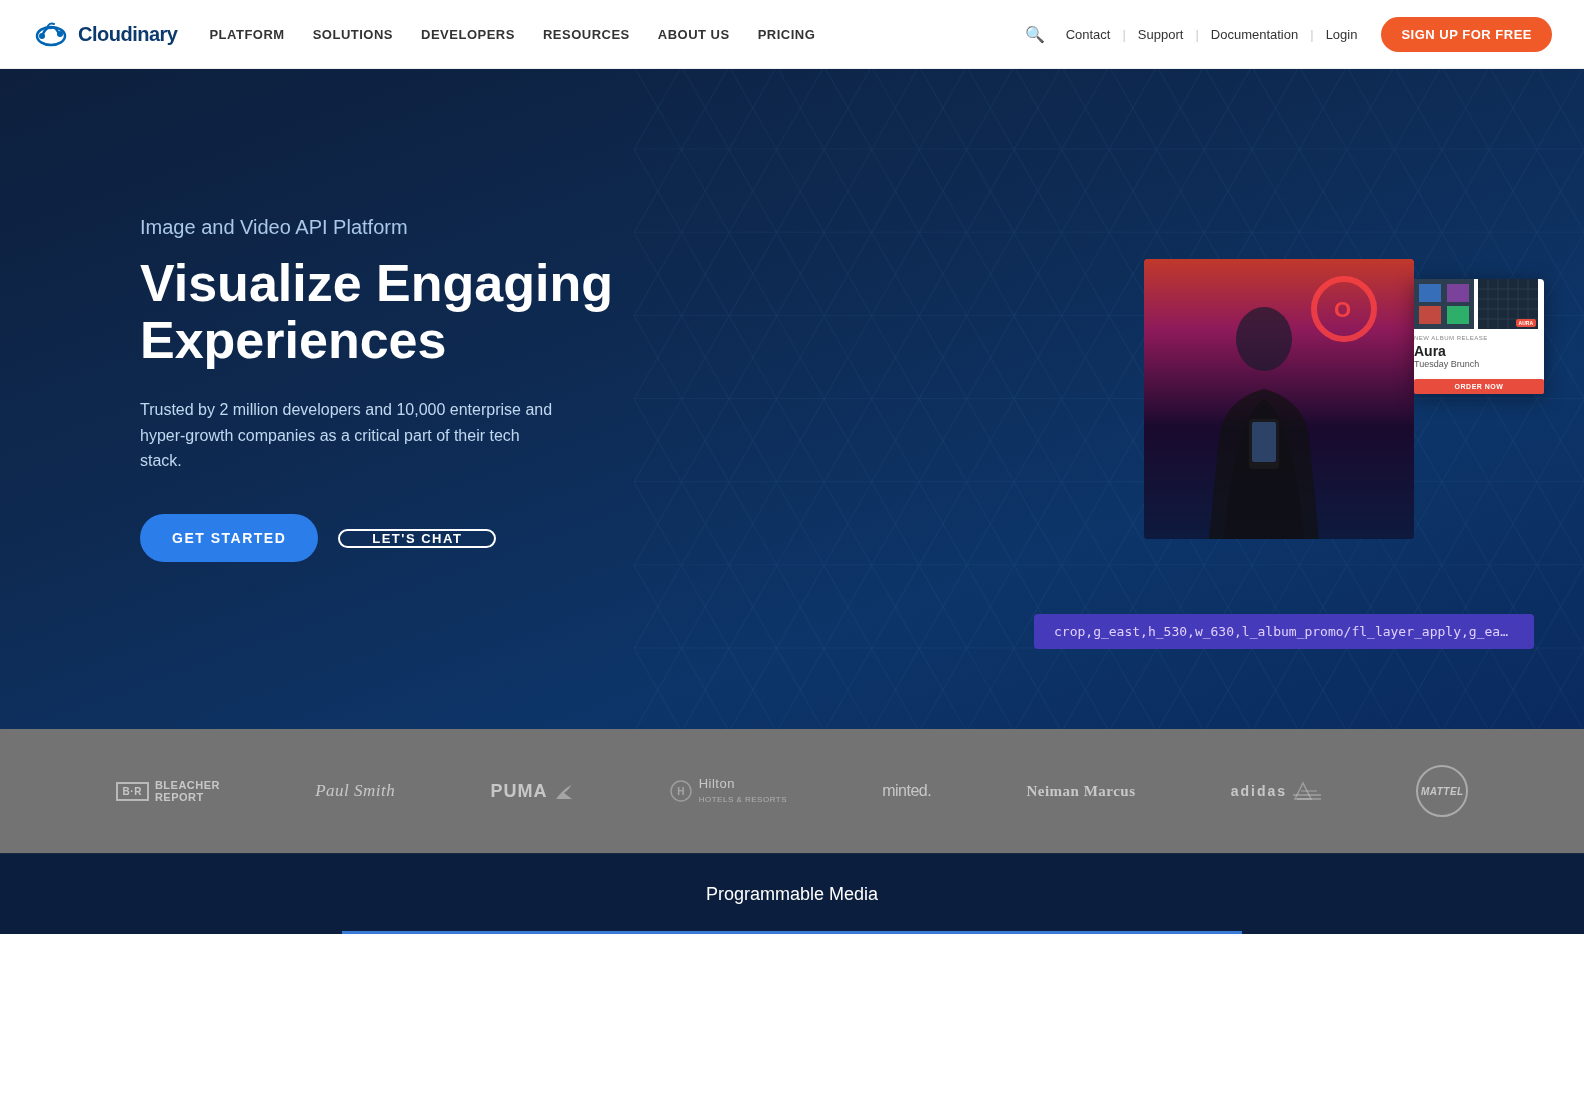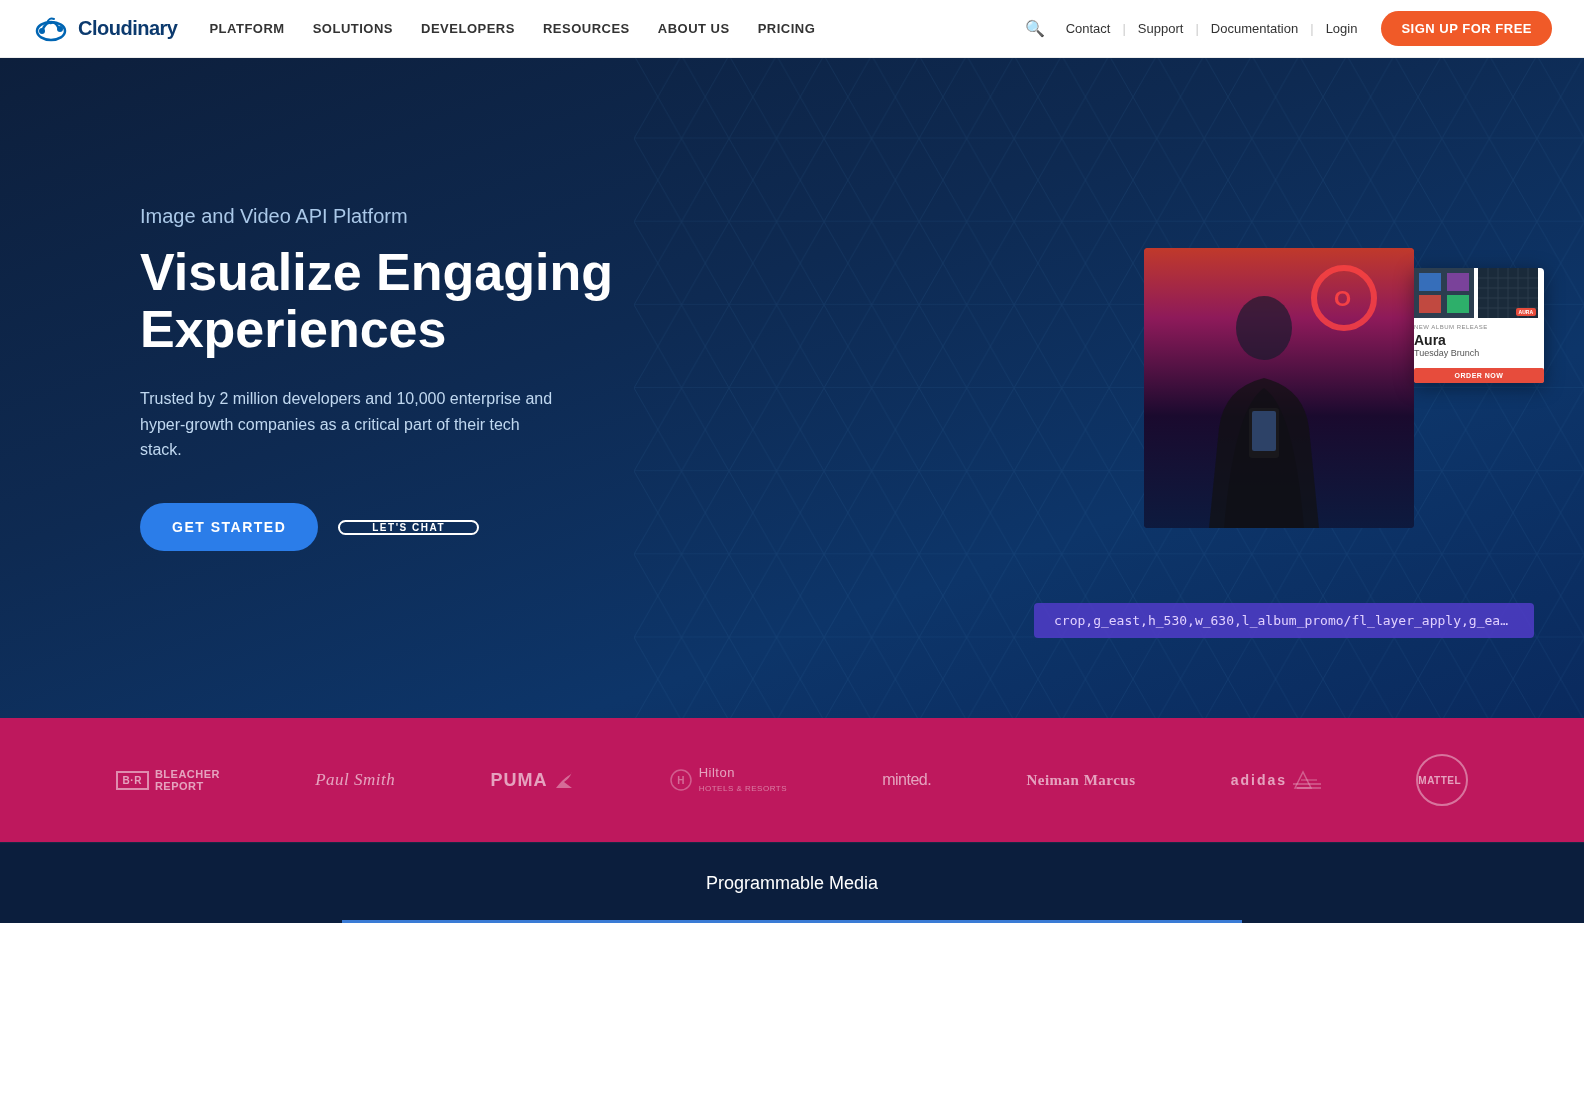--- a/index.html
+++ b/index.html
@@ -4,21 +4,21 @@
   <style>
     * { margin: 0; padding: 0; box-sizing: border-box; }
     body { font-family: -apple-system, BlinkMacSystemFont, 'Segoe UI', Arial, sans-serif; overflow-x: hidden; }
 
     
     .navbar {
       background: #fff;
       display: flex;
       align-items: center;
       padding: 16px 32px;
-      height: 58px;
+      height: 69px;
       border-bottom: 1px solid #eee;
       position: relative;
       z-index: 100;
     }
     .logo-area {
       display: flex;
       align-items: center;
       gap: 8px;
       margin-right: 32px;
     }
@@ -133,21 +133,21 @@
       letter-spacing: 1.5px;
       cursor: pointer;
       text-transform: uppercase;
     }
     .btn-lets-chat {
       background: transparent;
       color: #fff;
       border: 2px solid #fff;
       border-radius: 30px;
       padding: 0 32px;
-      font-size: 10px;
+      font-size: 13px;
       font-weight: 700;
       letter-spacing: 1.5px;
       cursor: pointer;
       text-transform: uppercase;
       text-align: center;
     }
 
     
     .hero-image-area {
       position: absolute;
@@ -263,21 +263,21 @@
       border-radius: 4px;
       z-index: 4;
       max-width: 500px;
       white-space: nowrap;
       overflow: hidden;
       text-overflow: ellipsis;
     }
 
     
     .logos-strip {
-      background: #be185d;
+      background: #737373;
       padding: 36px 80px;
       display: flex;
       align-items: center;
       justify-content: space-around;
       flex-wrap: wrap;
       gap: 24px;
     }
     .logo-badge {
       color: rgba(255,255,255,0.6);
       font-size: 13px;
@@ -317,23 +317,24 @@
       font-weight: 700;
       letter-spacing: 2px;
     }
     .logo-badge.mattel {
       border: 2px solid rgba(255,255,255,0.4);
       border-radius: 50%;
       width: 52px;
       height: 52px;
       display: flex;
       align-items: center;
-      justify-content: flex-start;
+      justify-content: center;
       font-size: 11px;
       font-weight: 700;
+      font-style: italic;
     }
 
     
     .tabs-section {
       background: #0b1e3d;
       padding: 0 80px;
       border-top: 1px solid rgba(255,255,255,0.05);
     }
     .tabs-container {
       display: flex;

